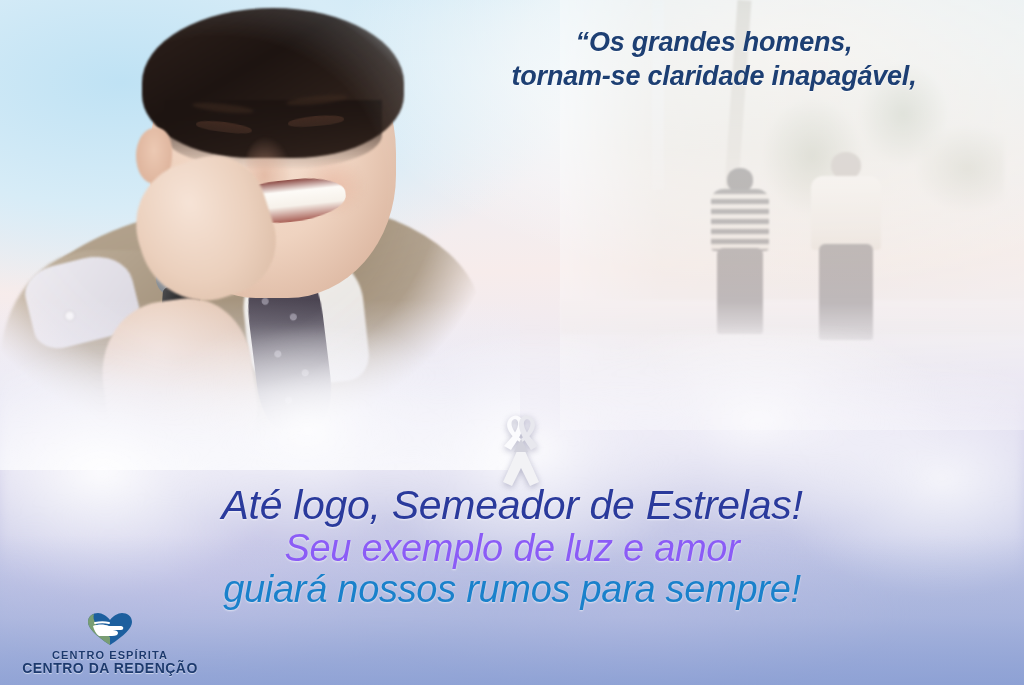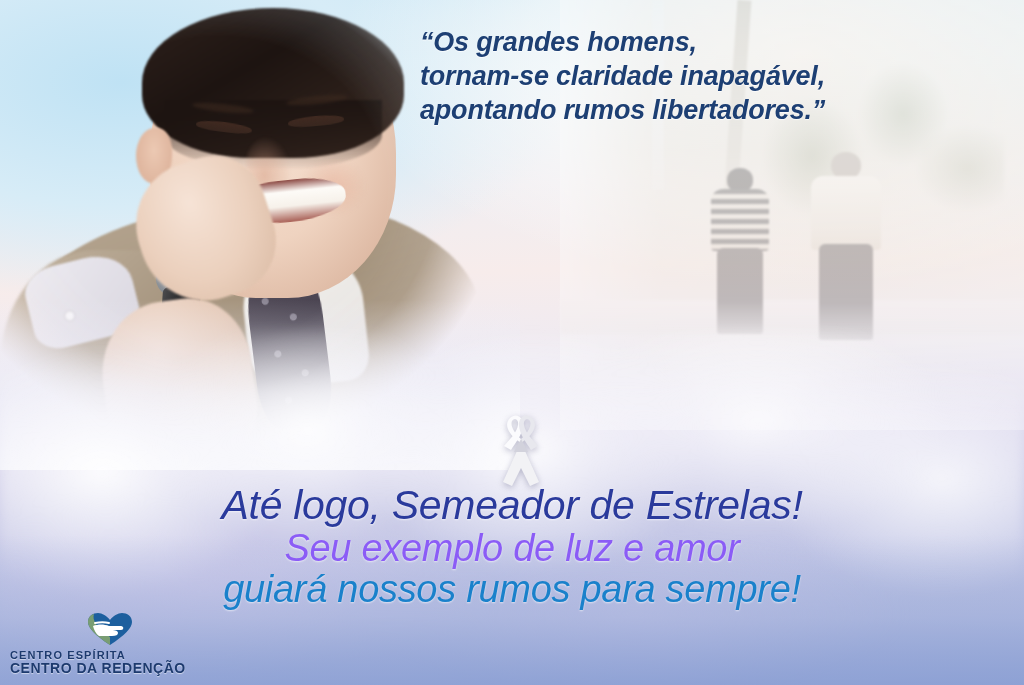--- a/index.html
+++ b/index.html
@@ -317,23 +317,23 @@
   .portrait-fade {
     position: absolute;
     left: 0; bottom: 0;
     width: 100%; height: 170px;
     background: linear-gradient(to bottom, rgba(236,236,246,0) 0%, rgba(238,238,248,0.72) 55%, rgba(242,242,250,0.97) 100%);
   }
 
   
   .quote-block {
     position: absolute;
-    right: 44px; top: 26px;
+    right: 30px; top: 26px;
     width: 560px;
-    text-align: left;
+    text-align: center;
   }
   .quote-line {
     font-style: italic;
     font-weight: bold;
     font-size: 27px;
     line-height: 1.25;
     letter-spacing: -0.2px;
     color: #1d3f73;
     white-space: nowrap;
     text-shadow: 0 1px 1px rgba(255,255,255,0.75);
@@ -370,20 +370,21 @@
     text-shadow: 0 1px 2px rgba(255,255,255,0.6);
   }
   .hl-1 { font-size: 41px; color: #2a3a9c; }
   .hl-2 { font-size: 38px; color: #8b5cf6; }
   .hl-3 { font-size: 38px; color: #1a81cb; }
 
   
   .logo {
     position: absolute;
     bottom: 8px;
+    text-align: center;
   }
   .logo-left  { left: 10px;  width: 200px; }
   .logo-right { right: 10px; width: 210px; }
   .logo-mark {
     display: block;
     margin: 0 auto 3px auto;
   }
   .logo-text {
     font-weight: bold;
     color: #1d3a6e;
@@ -445,21 +446,20 @@
     </div>
     <div class="portrait-fade"></div>
   </div>
 
   <div class="clouds"></div>
   <div class="haze-bottom"></div>
 
   <div class="quote-block">
     <div class="quote-line">“Os grandes homens,</div>
     <div class="quote-line">tornam-se claridade inapagável,</div>
-    <div class="quote-line">apontando rumos libertadores.”</div>
   </div>
 
   <svg class="ribbon" viewBox="0 0 62 78">
     <path d="M31 30 L13 70 L22 74 L31 56 L40 74 L49 70 Z" fill="#f2f2f5"></path>
     <path d="M31 31 C17 22 14 12 20 6 C26 0 34 5 33 14 C32 23 26 30 21 38 L14 34 C21 26 27 20 28 13 C29 7 24 5 22 9 C20 13 24 21 31 27 Z" fill="#fbfbfd"></path>
     <path d="M31 31 C45 22 48 12 42 6 C36 0 28 5 29 14 C30 23 36 30 41 38 L48 34 C41 26 35 20 34 13 C33 7 38 5 40 9 C42 13 38 21 31 27 Z" fill="#e8e8ee"></path>
     <path d="M31 27 L24 40 L38 40 Z" fill="#d2d2dc"></path>
   </svg>
 
   <div class="headline">

